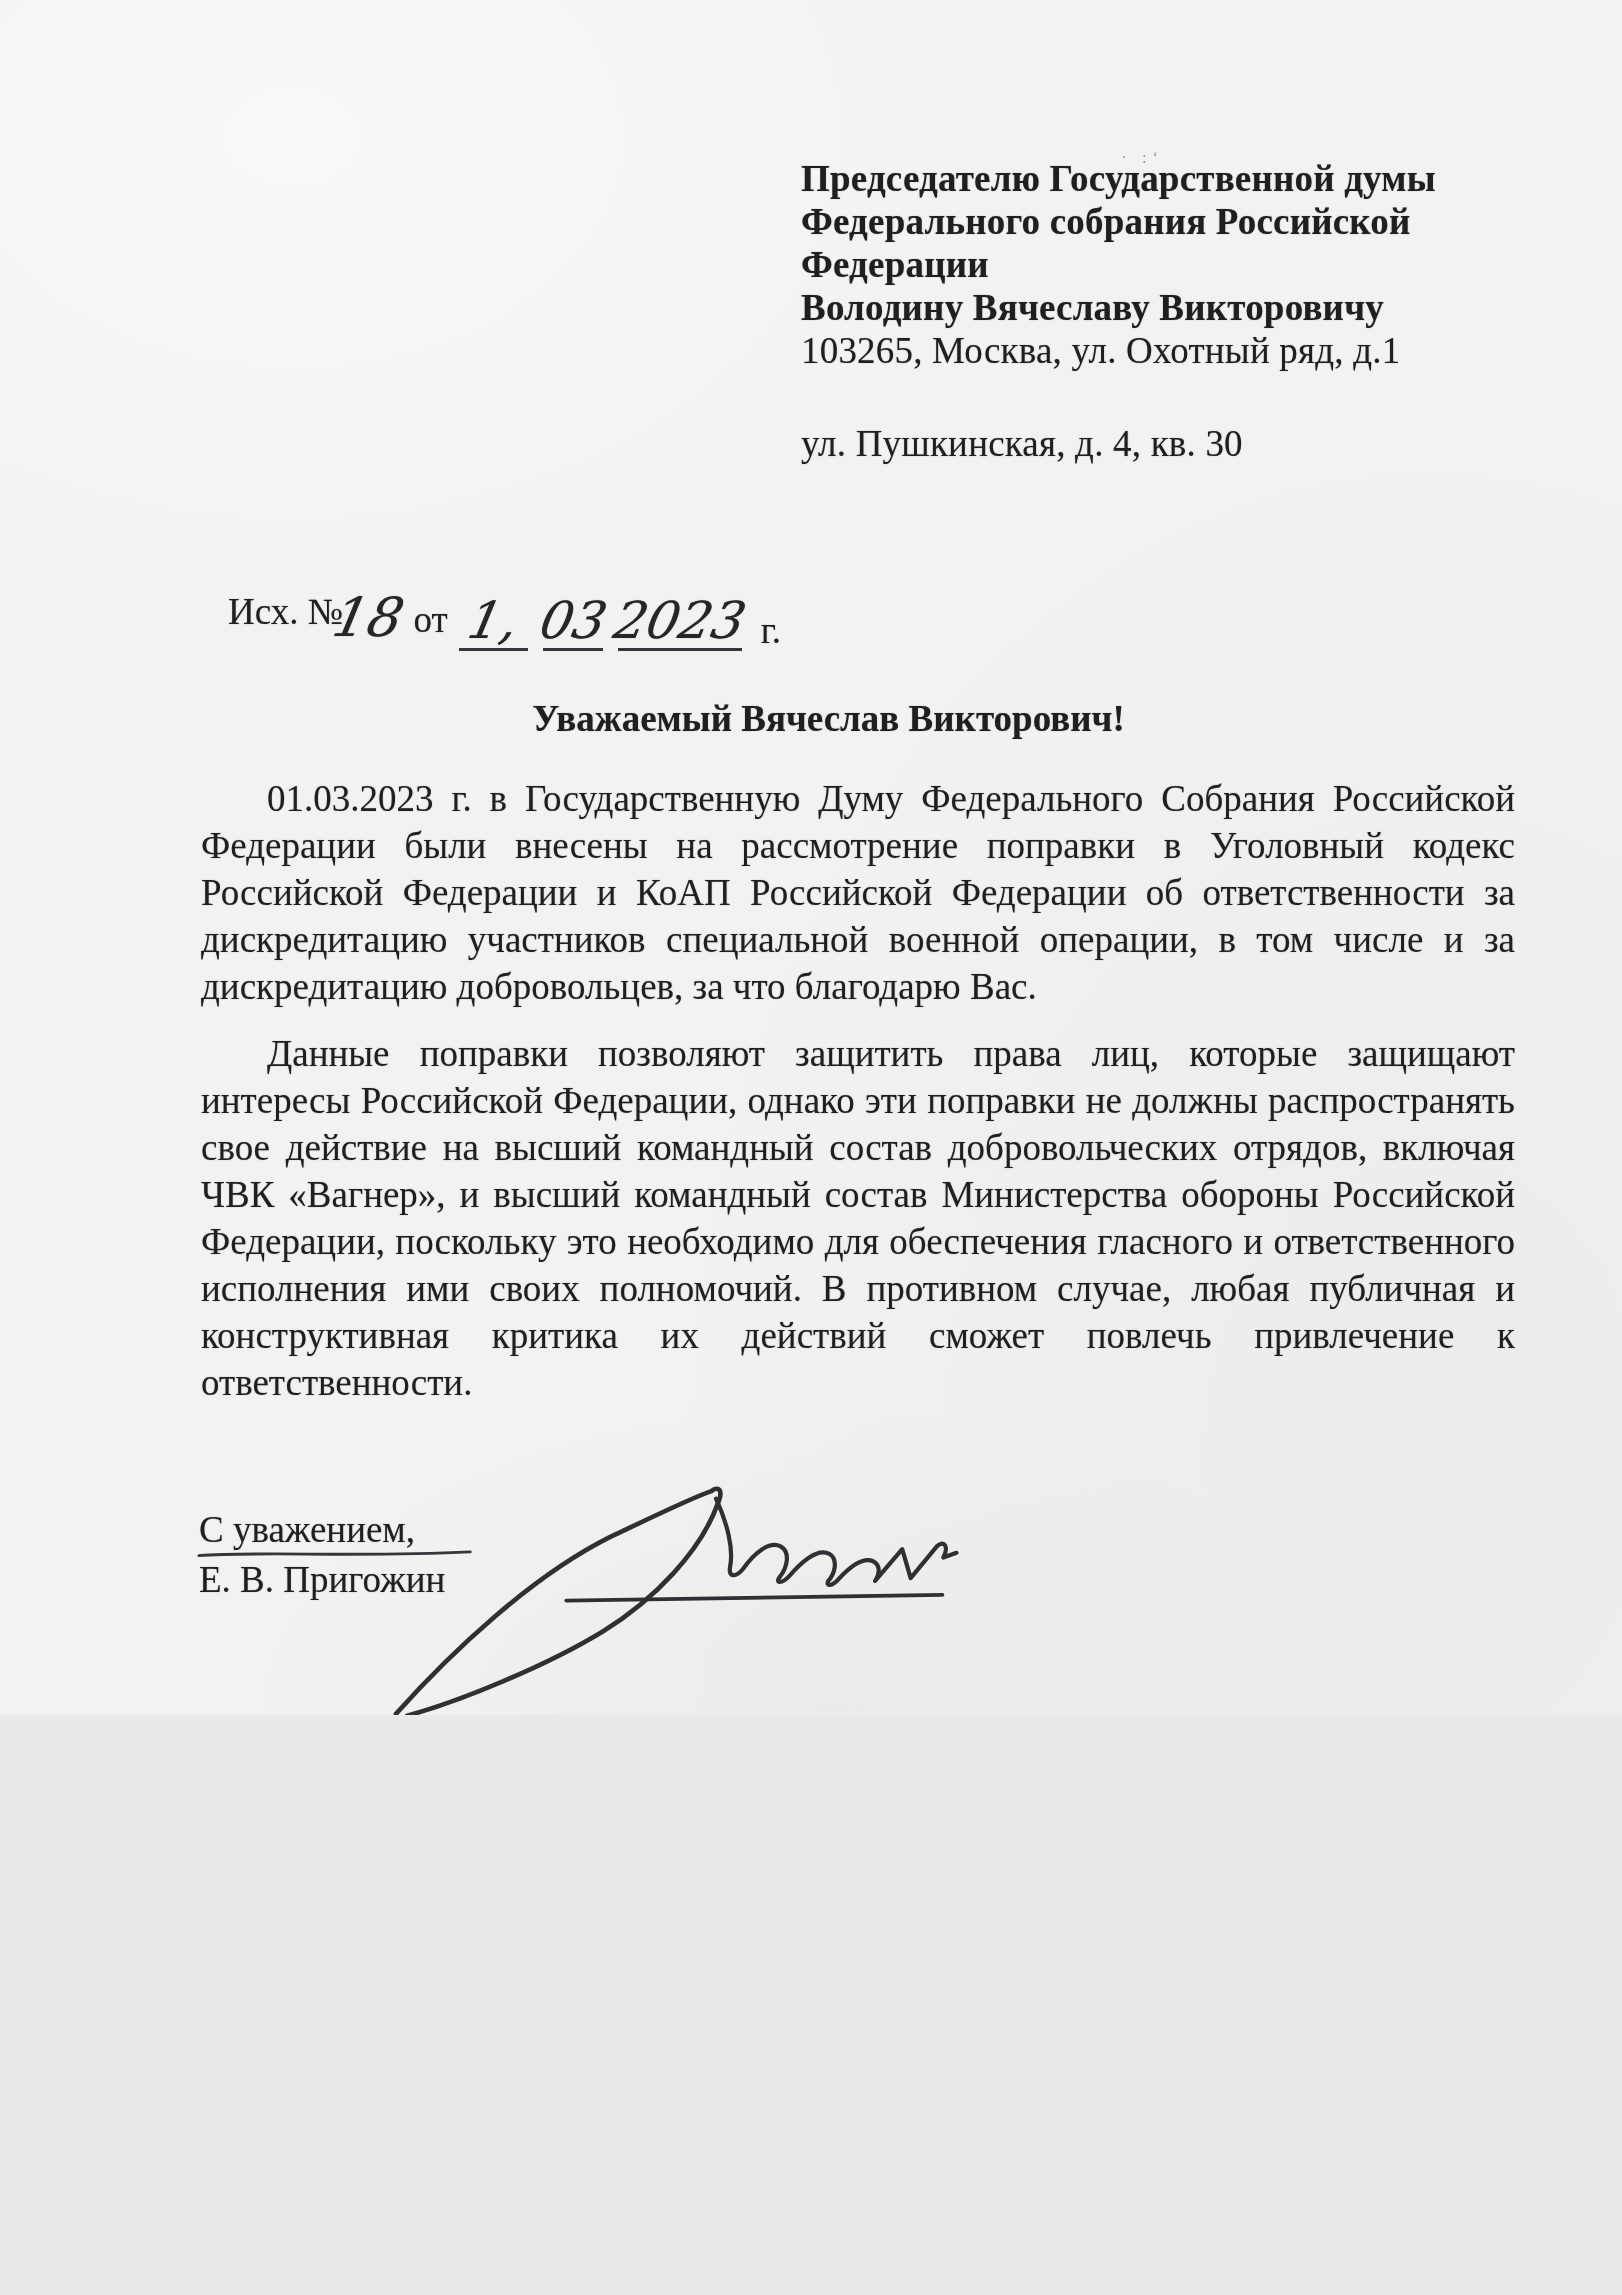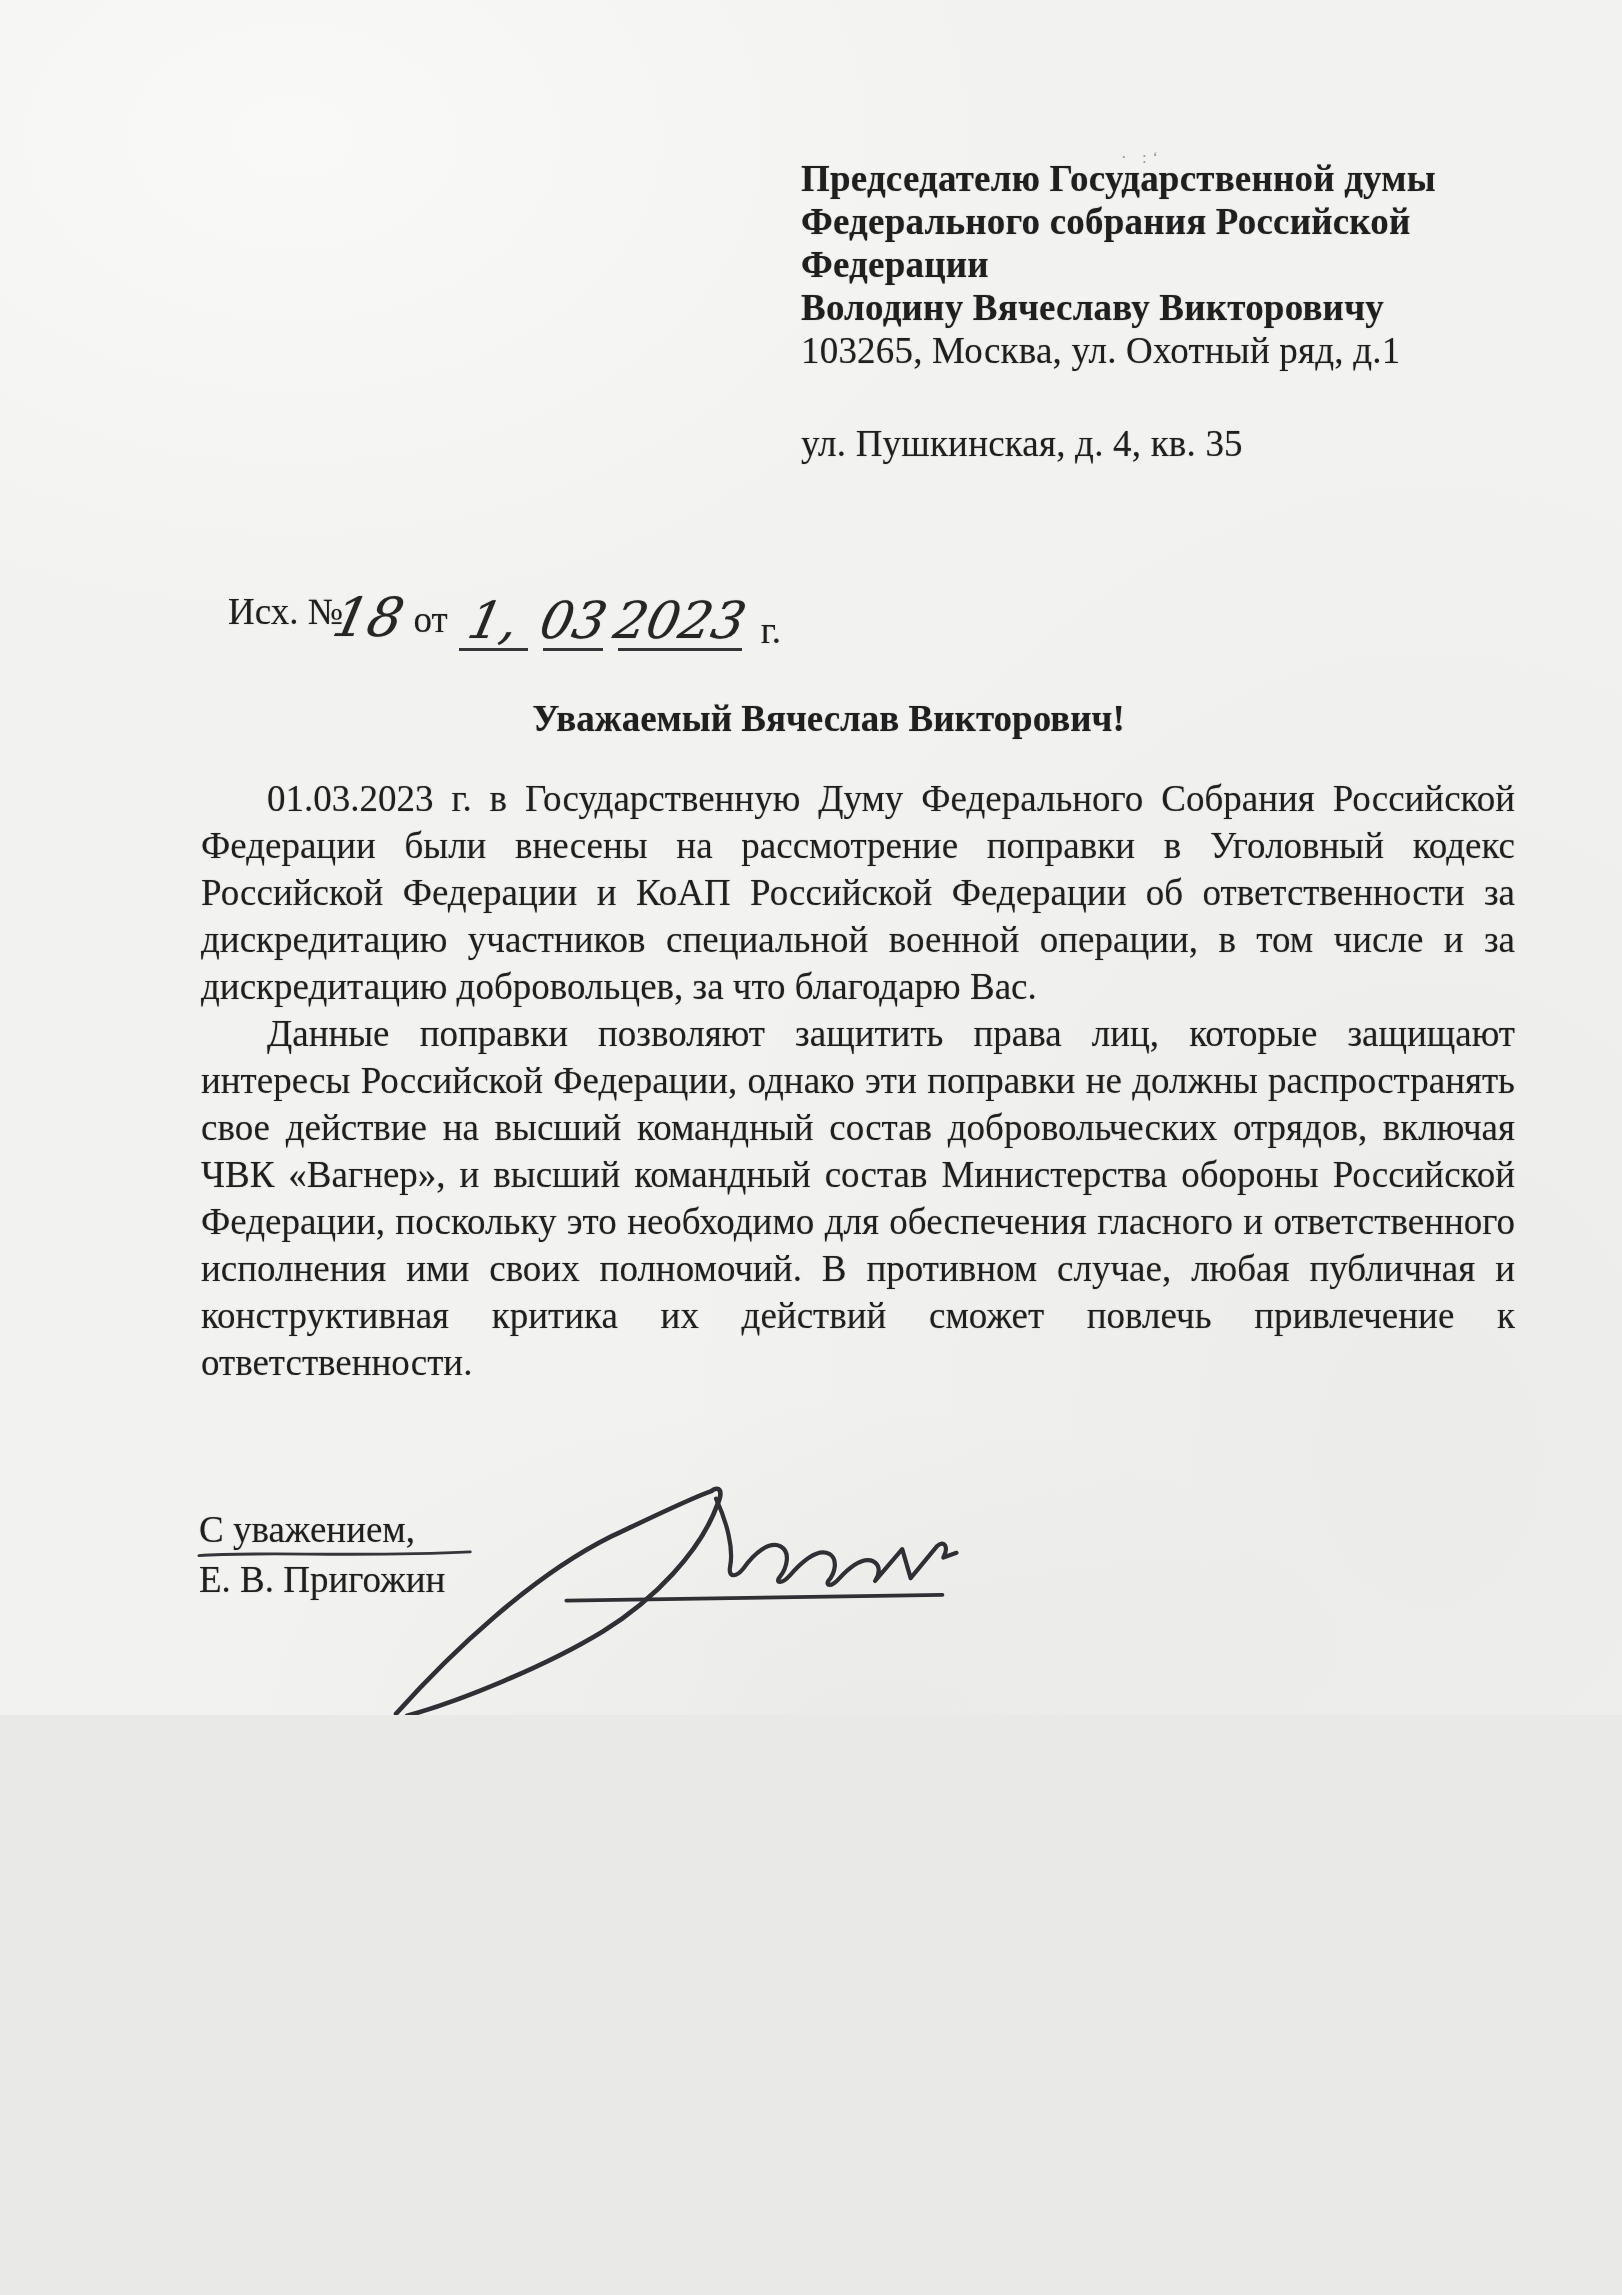--- a/index.html
+++ b/index.html
@@ -57,21 +57,21 @@
   .salutation {
     position:absolute; left:201px; top:697px; width:1255px;
     text-align:center; font-size:37px; line-height:43px; font-weight:bold;
   }
 
   .body-text {
     position:absolute; left:201px; top:775px; width:1314px;
     font-size:37px; line-height:47px; text-align:justify;
   }
   .body-text p { text-indent:66px; }
-  .body-text p + p { margin-top:0; }
+  .body-text p + p { margin-top:20px; }
 
   .closing { position:absolute; left:199px; top:1506px; font-size:37px; line-height:47px; }
   .regards-wrap { position:relative; display:inline-block; }
   .regards-underline { position:absolute; left:-1.9px; top:44px; }
   .closing-name { margin-top:3px; }
 
   .signature { position:absolute; left:330px; top:1478px; }
   .signature path, .signature line { fill:none; stroke:#303034; stroke-linecap:round; stroke-linejoin:round; }
 
   .speck { position:absolute; color:#9a9a98; font-size:17px; letter-spacing:5.6px; }
@@ -83,21 +83,21 @@
 
   <div class="recipient txt">
     <div class="b">Председателю Государственной думы</div>
     <div class="b">Федерального собрания Российской</div>
     <div class="b">Федерации</div>
     <div class="b">Володину Вячеславу Викторовичу</div>
     <div>103265, Москва, ул. Охотный ряд, д.1</div>
   </div>
 
   <div class="sender txt">
-    <div>ул. Пушкинская, д. 4, кв. 35</div>
+    <div>ул. Пушкинская, д. 4, кв. 30</div>
   </div>
 
   <div class="refline">
     <span class="ref-label txt">Исх. №</span>
     <span class="hand num18">18</span>
     <span class="ref-ot txt">от</span>
     <span class="slot slot-day">
       <span class="hand">1,</span>
     </span>
     <span class="slot slot-month">

